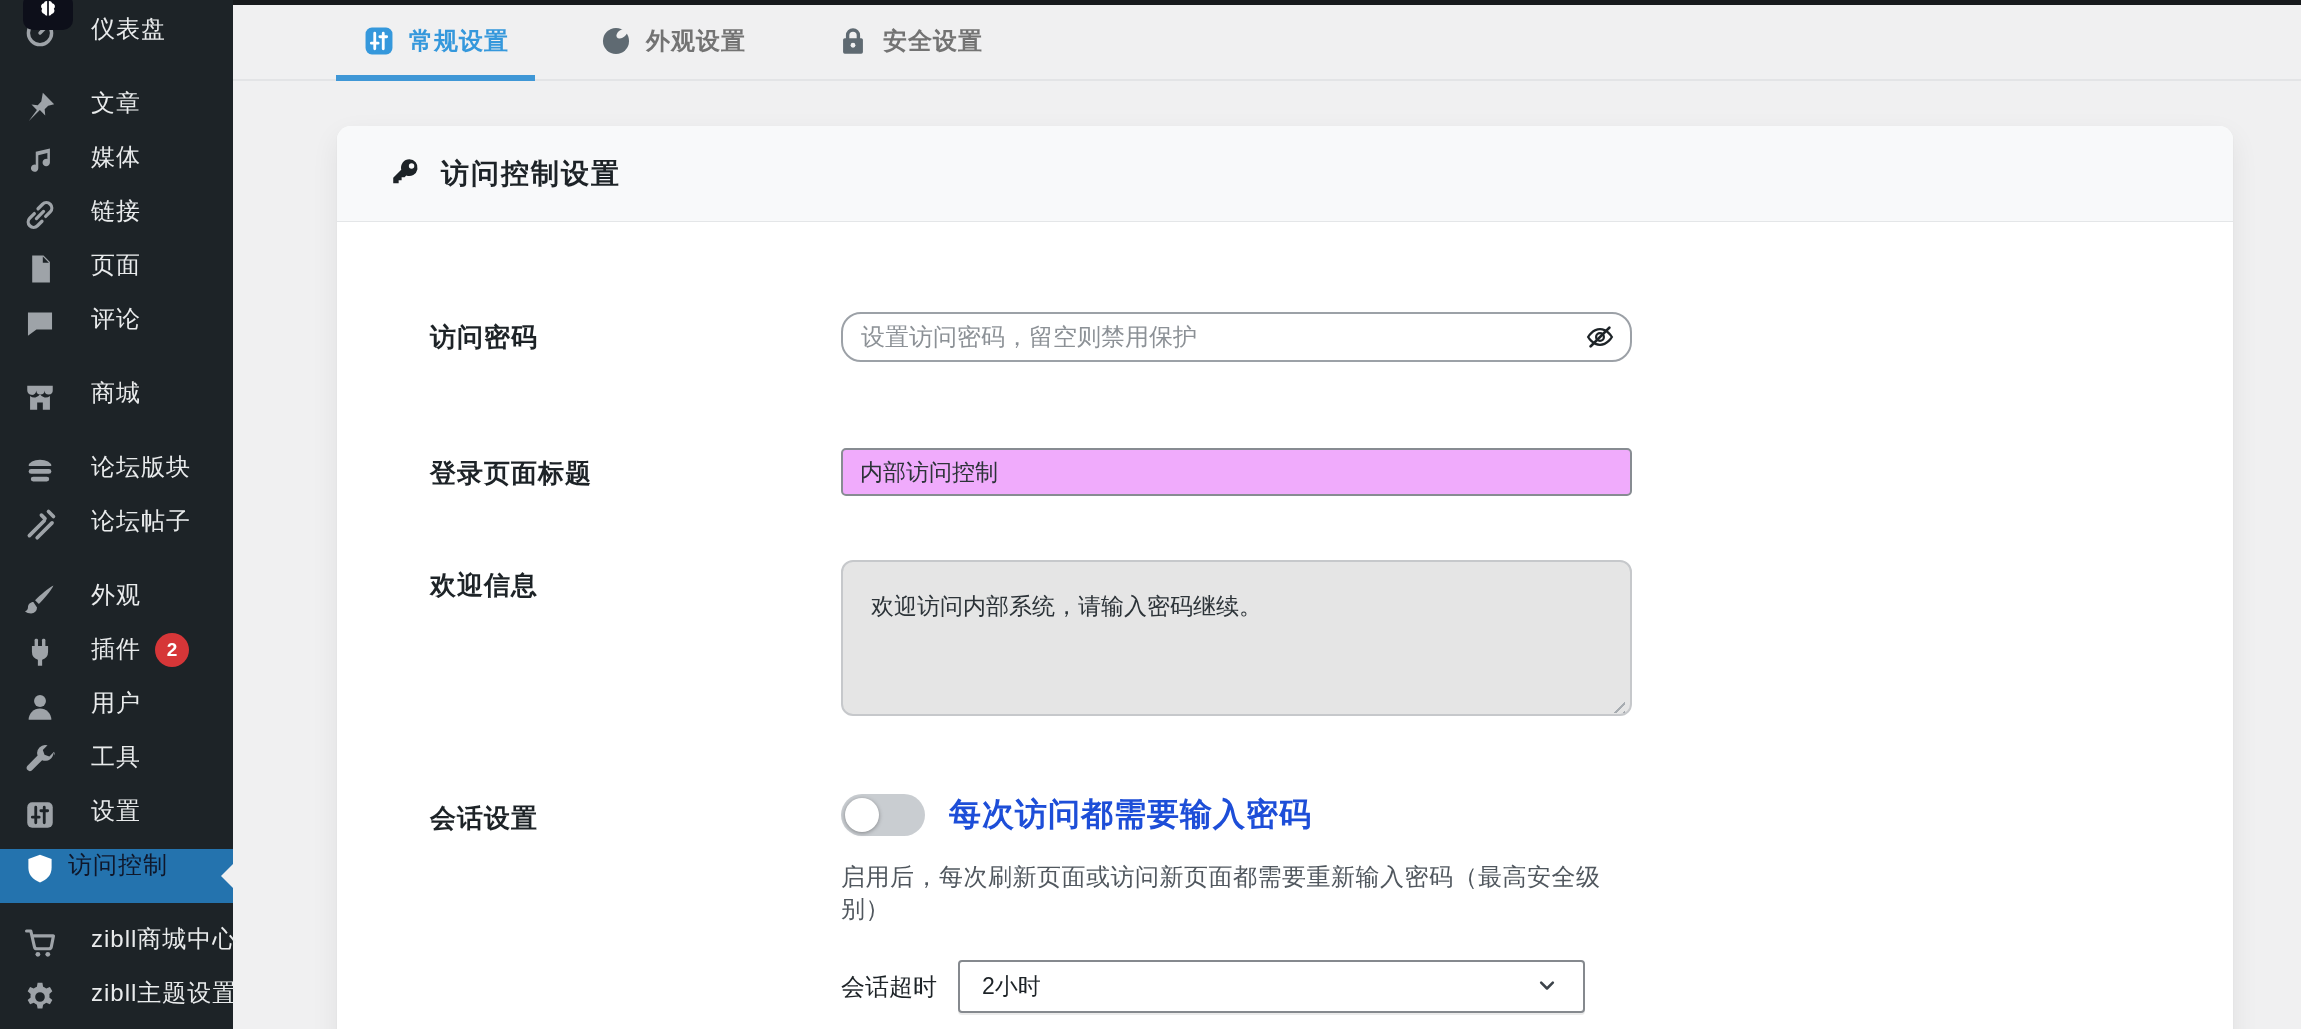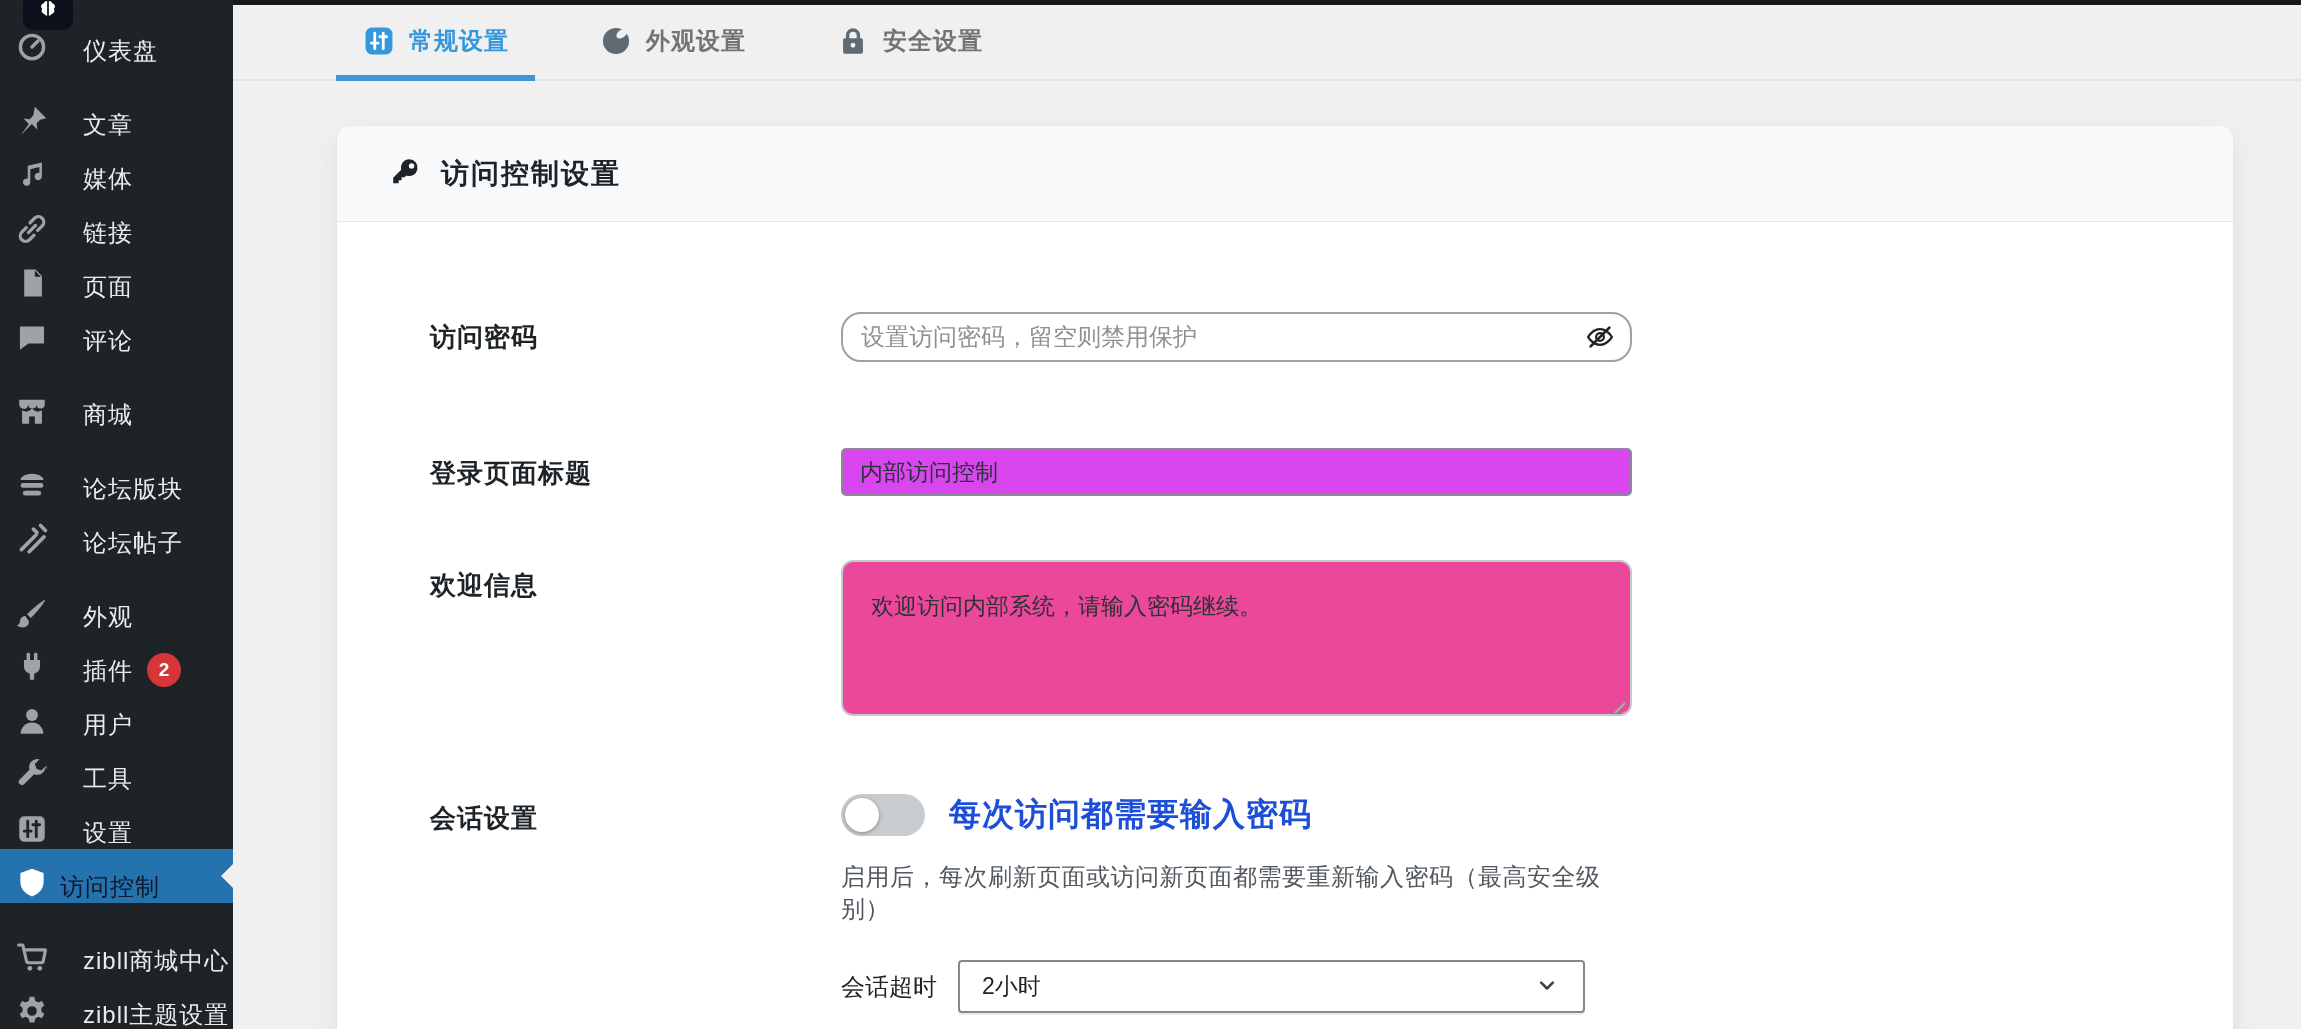--- a/index.html
+++ b/index.html
@@ -8,22 +8,22 @@
   .screen { position:relative; width:2301px; height:1029px; overflow:hidden; }
 
   
   .sidebar { position:absolute; left:0; top:0; width:233px; height:1029px;
     background:#1d2327; z-index:5; }
   .overlay-badge { position:absolute; left:23px; top:-6px; width:50px; height:36px;
     background:#0d0f1a; border-radius:10px; display:flex; align-items:center;
     justify-content:center; z-index:9; }
   .overlay-badge svg { width:26px; height:26px; }
   .nav { padding-top:13px; }
-  .nav-item { position:relative; height:54px; display:flex; align-items:flex-end;
-    padding-left:12px; cursor:pointer; }
+  .nav-item { position:relative; height:54px; display:flex; align-items:flex-start;
+    padding-left:20px; cursor:pointer; }
   .nav-item.gap { margin-top:20px; }
   .nav-icon { width:40px; height:40px; display:flex; align-items:center;
     justify-content:center; color:#9ea3a8; flex:0 0 40px; }
   .nav-icon svg { width:34px; height:34px; }
   .nav-label { margin-left:31px; font-size:24px; color:#e9ebec; letter-spacing:1px;
     white-space:nowrap; }
   .nav-item.active { background:#2473ae; }
   .nav-item.active .nav-label { color:#0f172a;margin-left:8px; }
   .nav-item.active .nav-icon { color:#ffffff; }
   .nav-item.active::after { content:""; position:absolute; right:0; top:50%;
@@ -72,26 +72,26 @@
     padding:0 64px 0 18px; font-size:24px; color:#2c3338; background:#fff; outline:none;
     font-family:inherit; }
   .pw-input::placeholder { color:#8c9196; }
   .eye-btn { position:absolute; right:16px; top:9px; width:32px; height:32px;
     cursor:pointer; display:flex; align-items:center; justify-content:center; }
   .eye-btn svg { width:30px; height:30px; }
   .strength { margin-top:16px; font-size:22px; color:#50575e; }
   .row-password { margin-bottom:86px; }
 
   .text-input { width:791px; height:48px; border:2px solid #878c92; border-radius:5px;
-    padding:16px 17px; font-size:23px; color:#2c3338; background:#d946ef; outline:none;
+    padding:16px 17px; font-size:23px; color:#2c3338; background:#f0abfc; outline:none;
     font-family:inherit; }
   .row-title { margin-bottom:64px; }
 
   .welcome-area { position:relative; width:791px; height:156px; border:2px solid #c6c8cb;
-    border-radius:12px; background:#ec4899; padding:26px 28px; font-size:23px;
+    border-radius:12px; background:#e5e5e5; padding:26px 28px; font-size:23px;
     color:#2c3338; resize:none; outline:none; line-height:1.6; font-family:inherit; }
   .grip { position:absolute; right:7px; bottom:7px; width:15px; height:15px;
     clip-path:polygon(100% 0,100% 100%,0 100%);
     background:repeating-linear-gradient(-45deg,#a7acb1 0 2px,transparent 2px 6px); }
   .row-welcome { margin-bottom:73px; }
 
   .toggle-row { display:flex; align-items:center; gap:24px; }
   .toggle { width:84px; height:42px; border-radius:21px; background:#c9cdd1;
     cursor:pointer; position:relative; flex:0 0 84px; }
   .toggle-knob { position:absolute; left:4px; top:4px; width:34px; height:34px;

